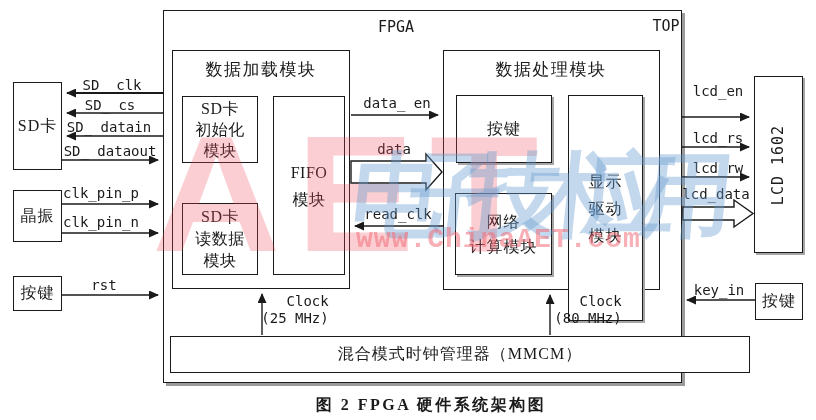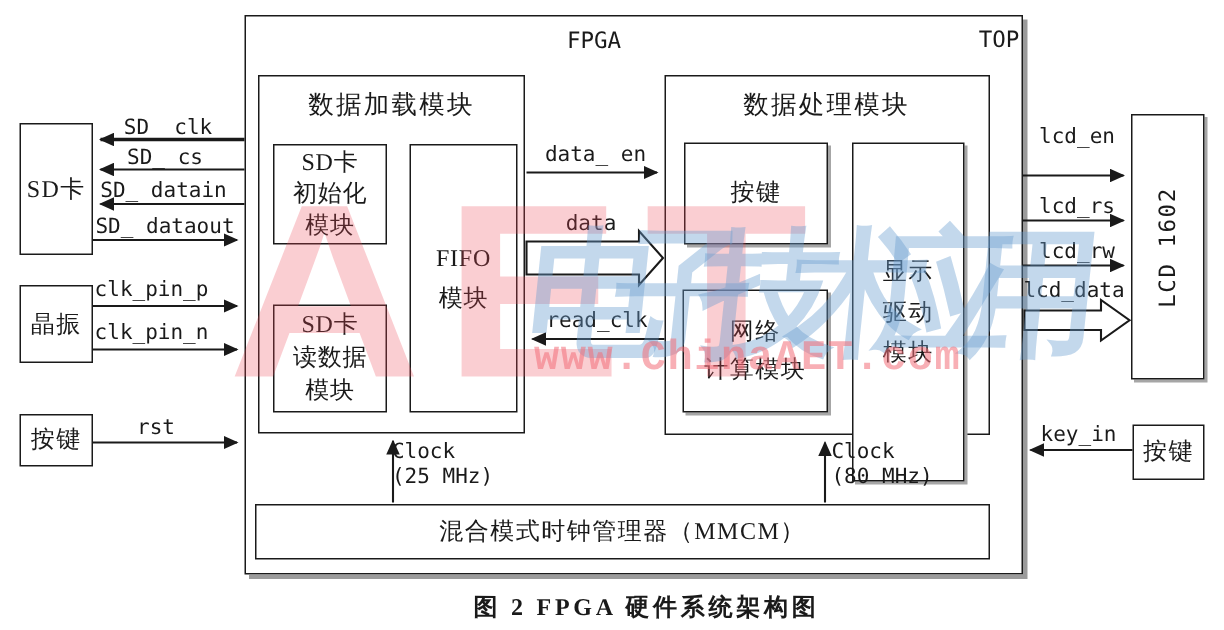--- a/index.html
+++ b/index.html
@@ -7,21 +7,21 @@
          font-family:"Liberation Serif","DejaVu Serif",serif;color:#1a1a1a;}
   .box{position:absolute;border:1.5px solid #1a1a1a;box-sizing:border-box;background:#fff;
        display:flex;align-items:center;justify-content:center;text-align:right;z-index:1;}
   .plain{background:transparent;display:block;}
   .shadow2{box-shadow:2px 2px 0 #a6a6a6;}
   .cjk{font-size:16px;letter-spacing:1px;}
   .vlines{display:flex;flex-direction:column;align-items:center;}
   .lbl{position:absolute;transform:translateX(-50%);white-space:nowrap;z-index:2;}
   .sig{font-family:"DejaVu Sans Mono","Liberation Mono",monospace;font-size:14px;line-height:15px;}
   .title{font-size:17px;letter-spacing:1.5px;z-index:2;}
-  .clk{z-index:2;text-align:left;line-height:17px;}
+  .clk{z-index:2;text-align:right;line-height:17px;}
   #wires{position:absolute;left:0;top:0;z-index:3;}
   .rot{transform:rotate(-90deg);white-space:nowrap;font-family:"DejaVu Sans Mono","Liberation Mono",monospace;
        font-size:15px;letter-spacing:1px;}
   .wm{position:absolute;inset:0;pointer-events:none;z-index:10;}
   .wm-aet{position:absolute;left:152px;top:112px;font-family:"Liberation Sans","DejaVu Sans",sans-serif;
           font-weight:800;font-size:165px;line-height:1;letter-spacing:14px;color:rgba(235,75,90,0.27);
           transform:scaleX(1.08);transform-origin:left top;}
   .wm-cn{position:absolute;left:352px;top:146px;font-weight:700;font-size:92px;line-height:1.1;
          letter-spacing:-34px;color:rgba(105,158,208,0.40);transform:skewX(-6deg);}
   .wm-url{position:absolute;left:356px;top:224px;font-family:Liberation Mono, monospace;
@@ -92,21 +92,21 @@
   </div>
 
   <div class="box shadow2" style="left:568px;top:95px;width:75px;height:226px">
     <div class="vlines cjk" style="line-height:27px;letter-spacing:1px">
       <span>显示</span>
       <span>驱动</span>
       <span>模块</span>
     </div>
   </div>
 
-  <div class="box" style="left:170px;top:336px;width:490px;height:37px">
+  <div class="box" style="left:170px;top:336px;width:580px;height:37px">
     <span class="mmcm-text">混合模式时钟管理器（MMCM）</span>
   </div>
 
   <div class="box shadow2" style="left:754px;top:76px;width:49px;height:177px">
     <span class="rot">LCD 1602</span>
   </div>
   <div class="box cjk" style="left:755px;top:283px;width:48px;height:37px">
     <span>按键</span>
   </div>
 

